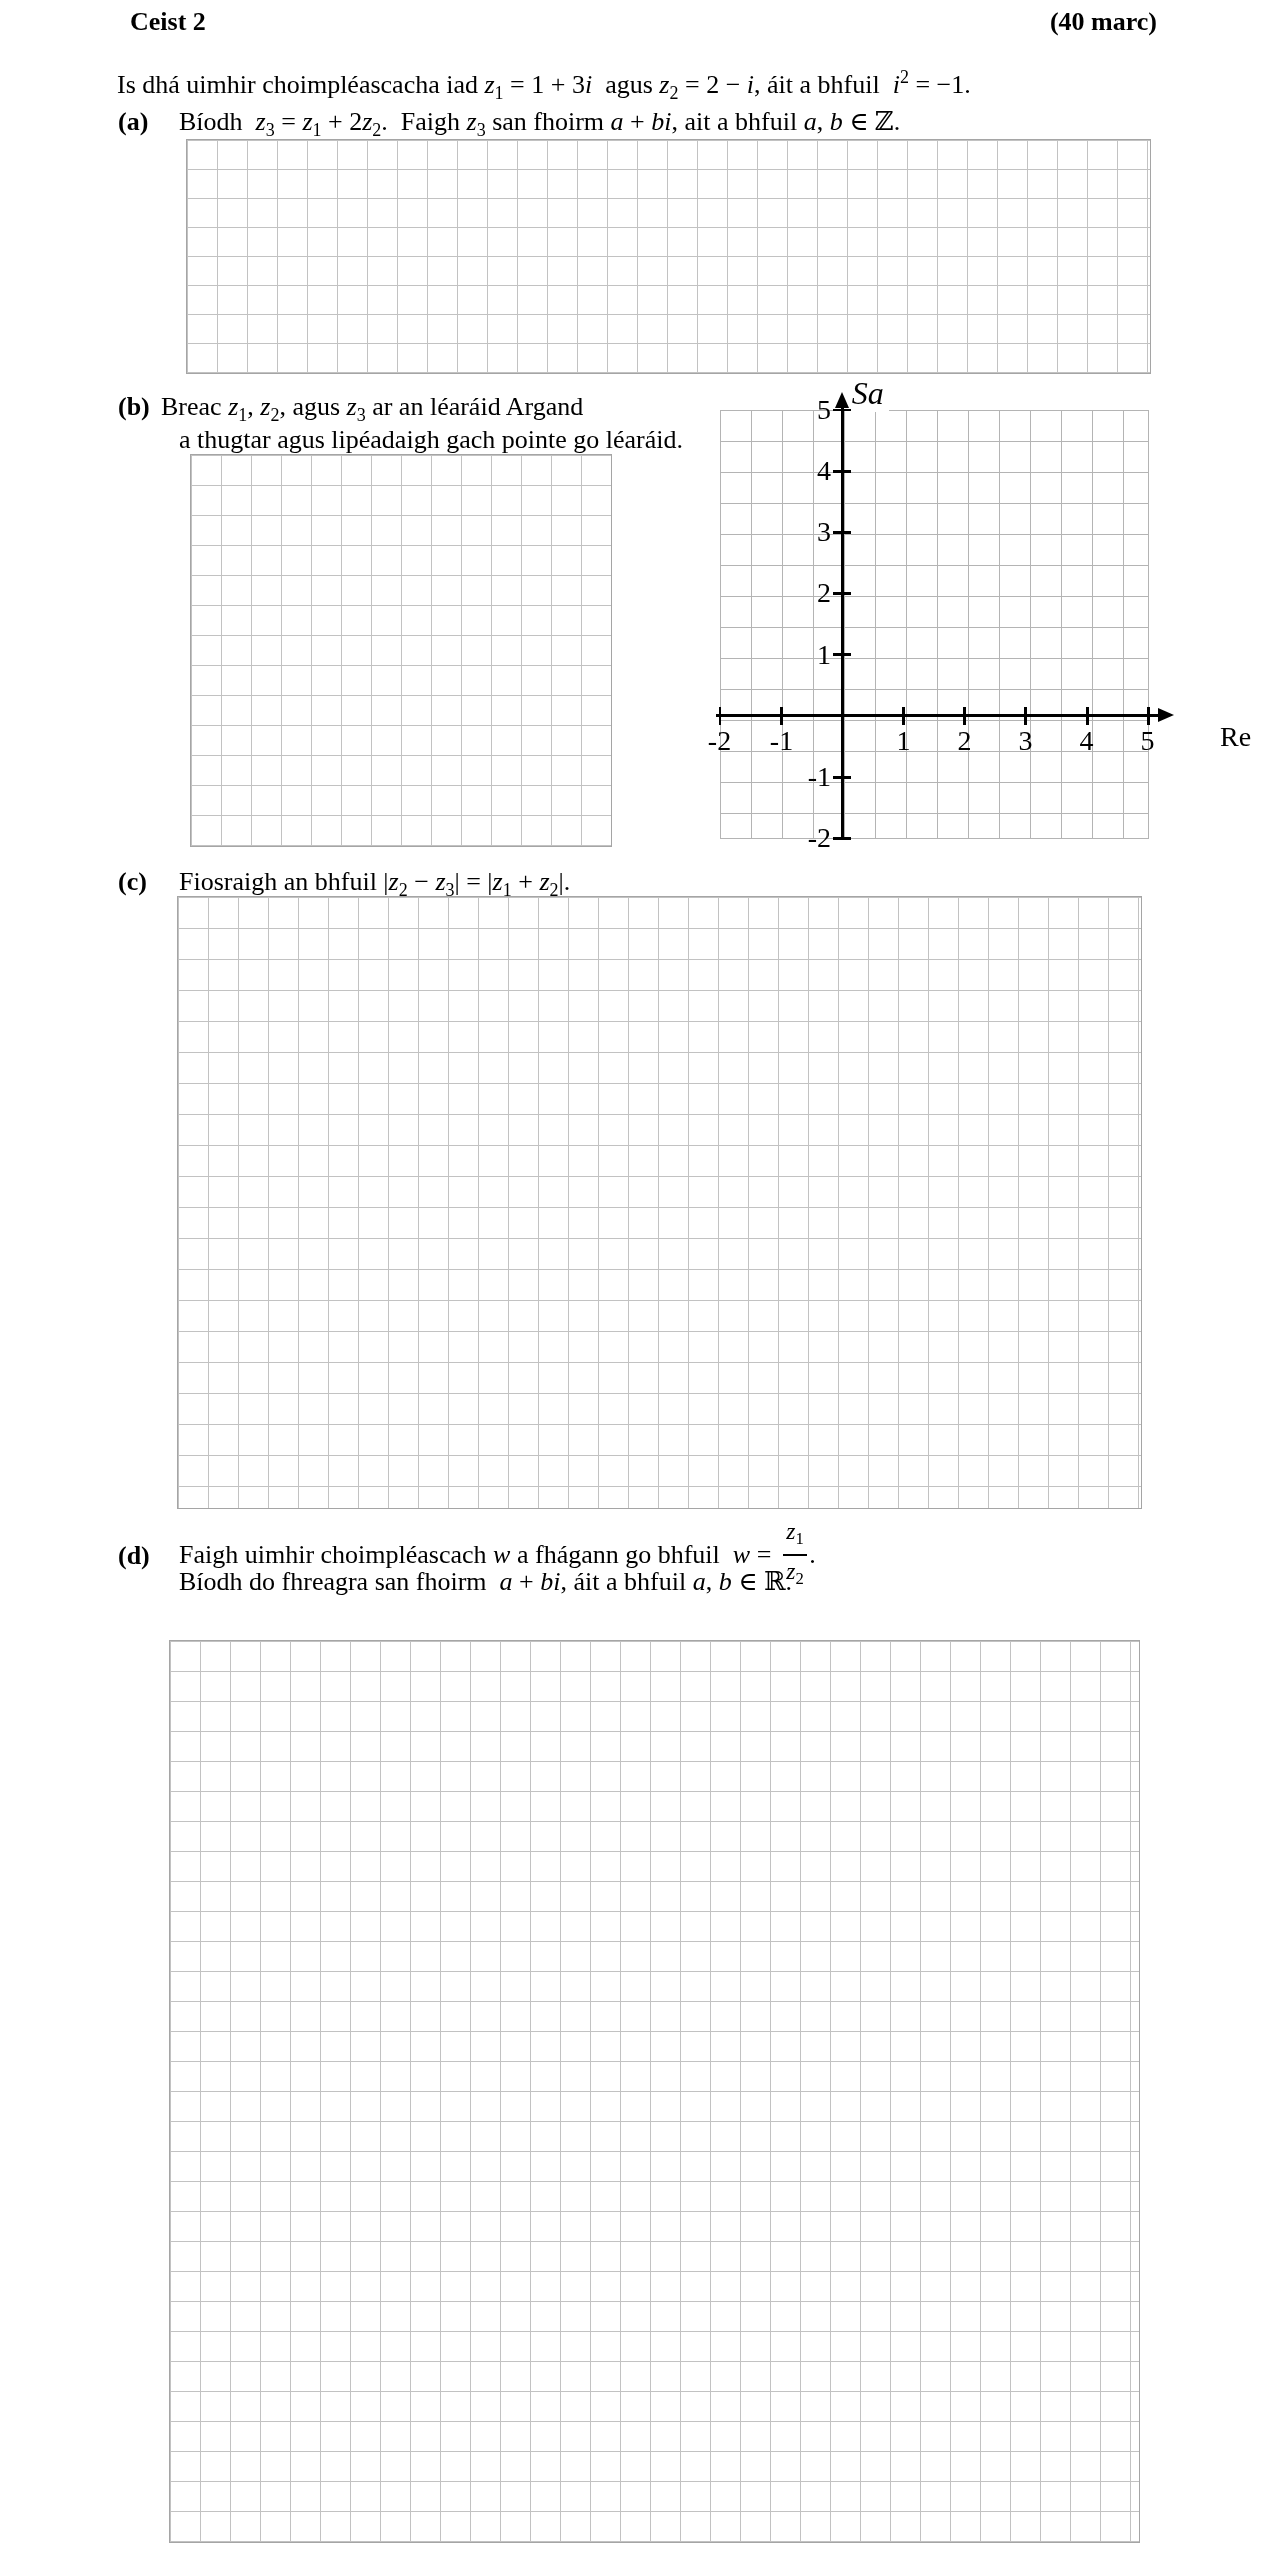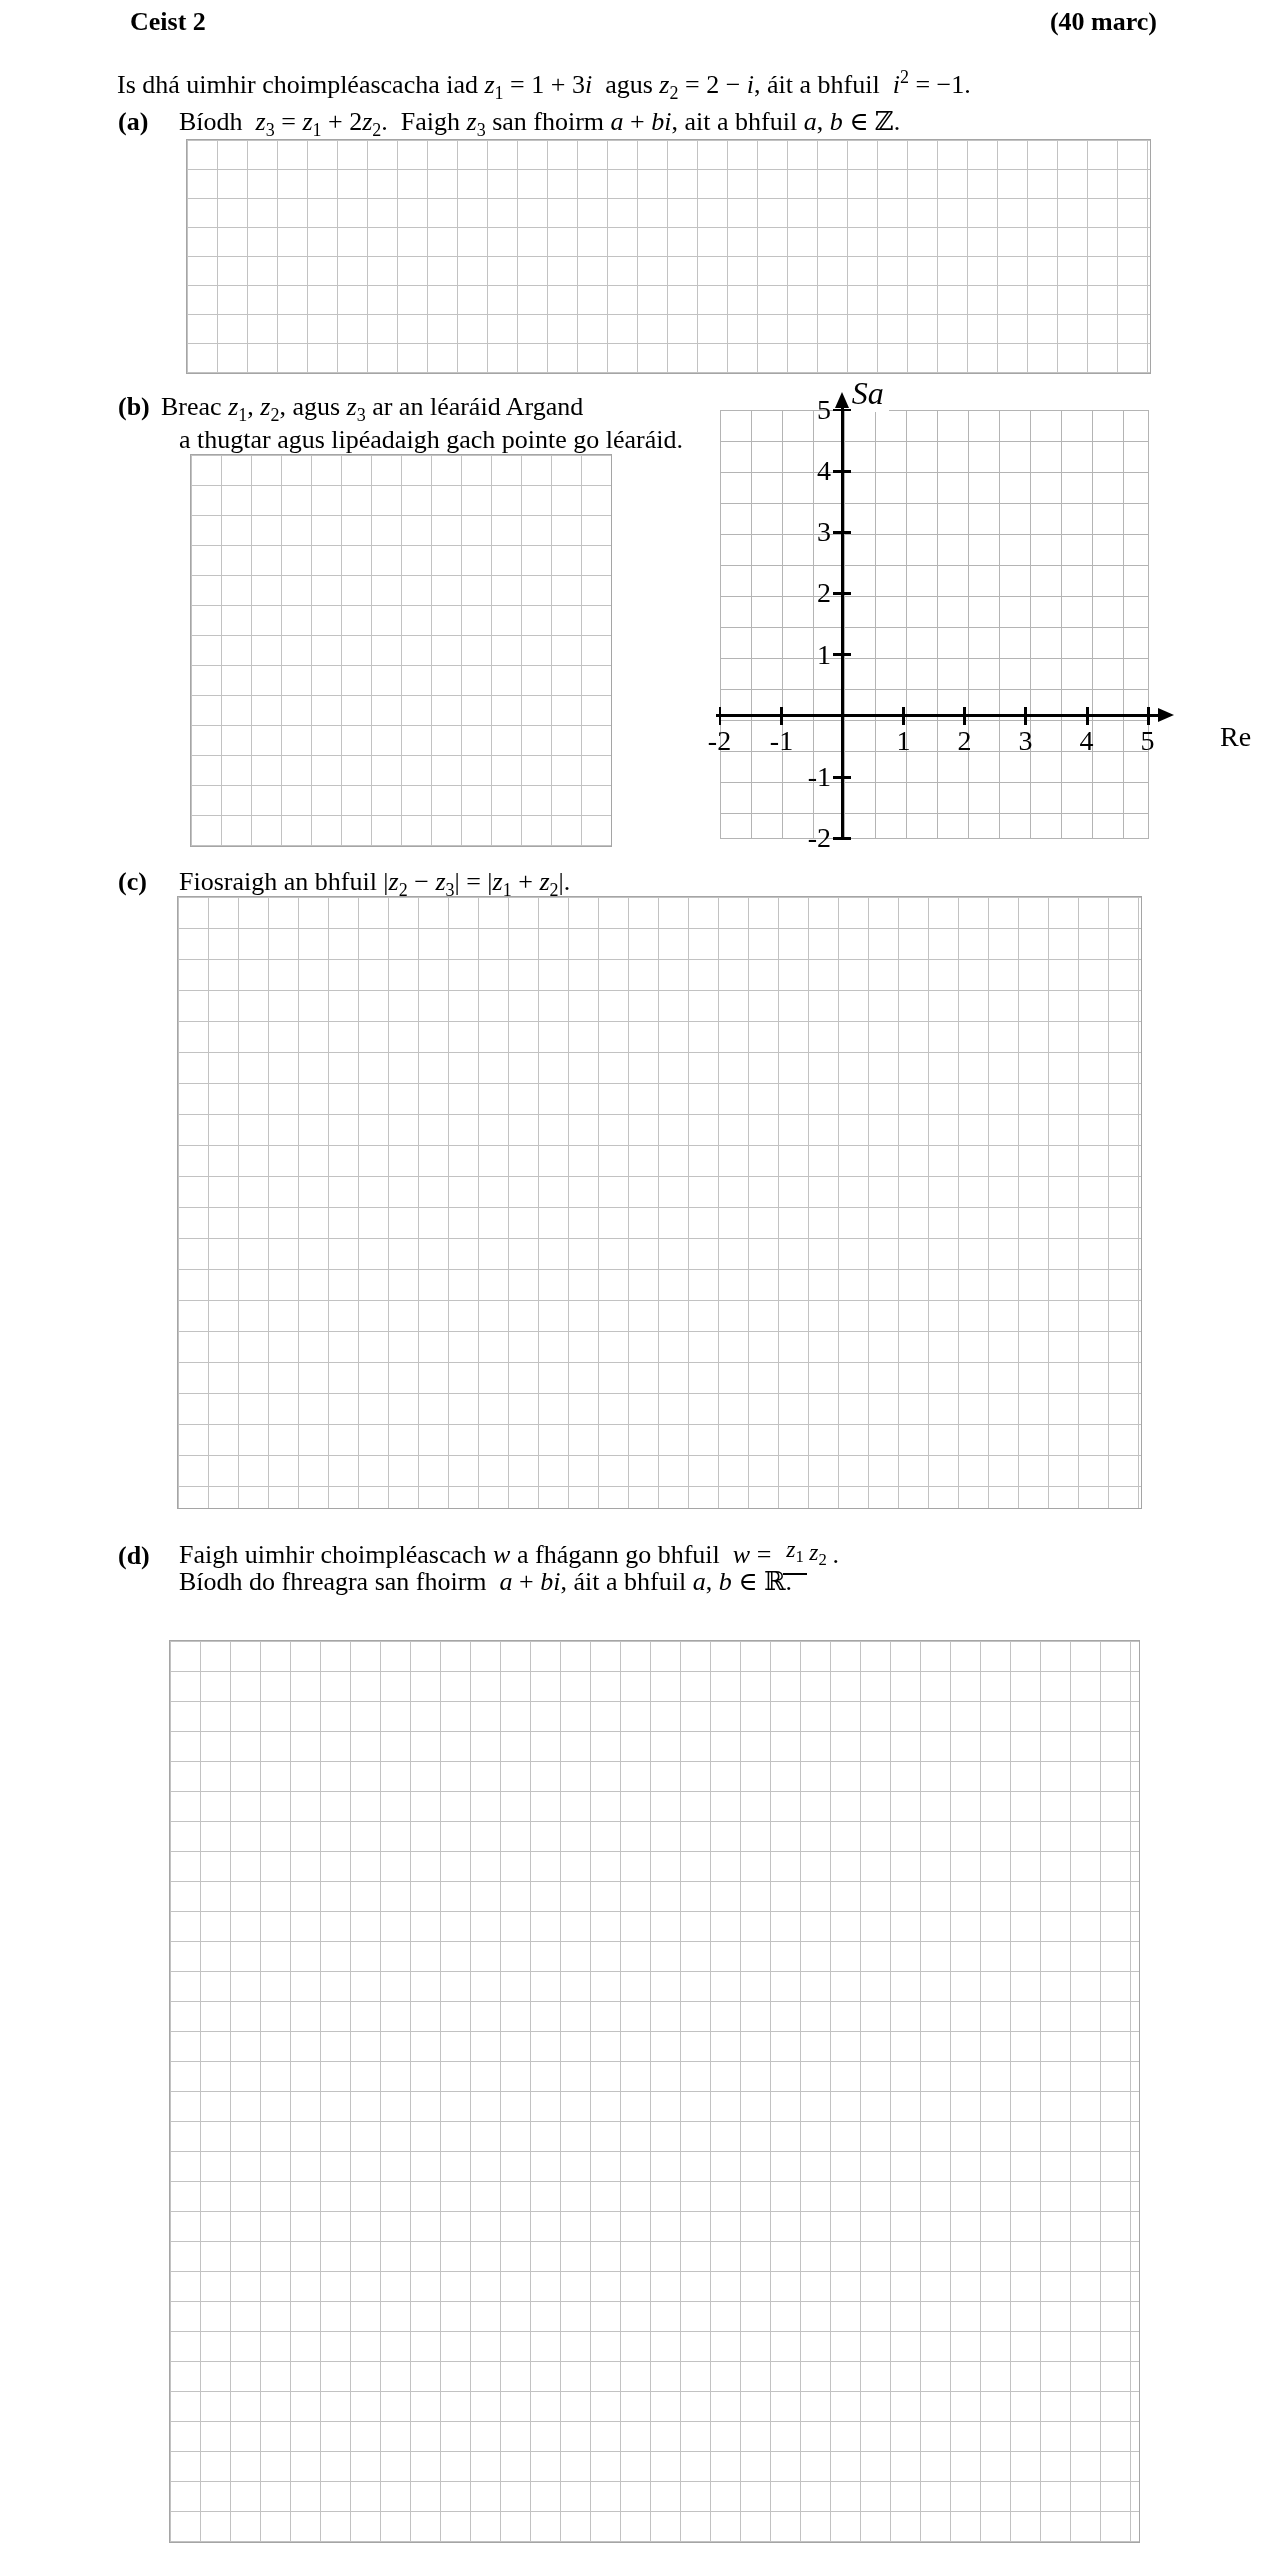--- a/index.html
+++ b/index.html
@@ -45,21 +45,21 @@
     border-top:7.6px solid transparent;border-bottom:7.6px solid transparent;border-left:16.7px solid #000;}
   .tick-x{position:absolute;top:297px;width:2.8px;height:18px;background:#000;}
   .tick-y{position:absolute;left:113px;width:18px;height:2.8px;background:#000;}
   .xlab{position:absolute;top:314px;width:61px;text-align:center;font-size:28px;line-height:33px;}
   .ylab{position:absolute;left:39px;width:72px;text-align:right;font-size:28px;height:36px;line-height:36px;}
   .sa-label{position:absolute;left:129px;top:-32px;font-size:32px;line-height:31px;background:#fff;padding:0 5.6px 2.8px 2.8px;font-style:italic;}
   .re-label{position:absolute;left:457px;top:310px;font-size:28px;line-height:33px;margin-left:43px;}
 
   
   .dline1{display:flex;align-items:center;}
-  .frac{display:inline-flex;flex-direction:row;align-items:center;margin:0 2.8px 0 5.6px;}
+  .frac{display:inline-flex;flex-direction:column;align-items:center;margin:0 2.8px 0 5.6px;}
   .frac .fnum,.frac .fden{font-size:23.6px;line-height:28px;padding:0 2.8px;}
   .frac .fnum{border-bottom:2.1px solid #000;padding-bottom:1.4px;}
   .frac .fden{padding-top:1.4px;}
   .frac .c-s{font-size:16.7px;vertical-align:-4.9px;}
 </style>
 </head>
 <body>
 
 <div class="abs text bold" style="left:130px;top:5.6px;">Ceist 2</div>
 <div class="abs text bold" style="right:106px;top:5.6px;">(40 marc)</div>

